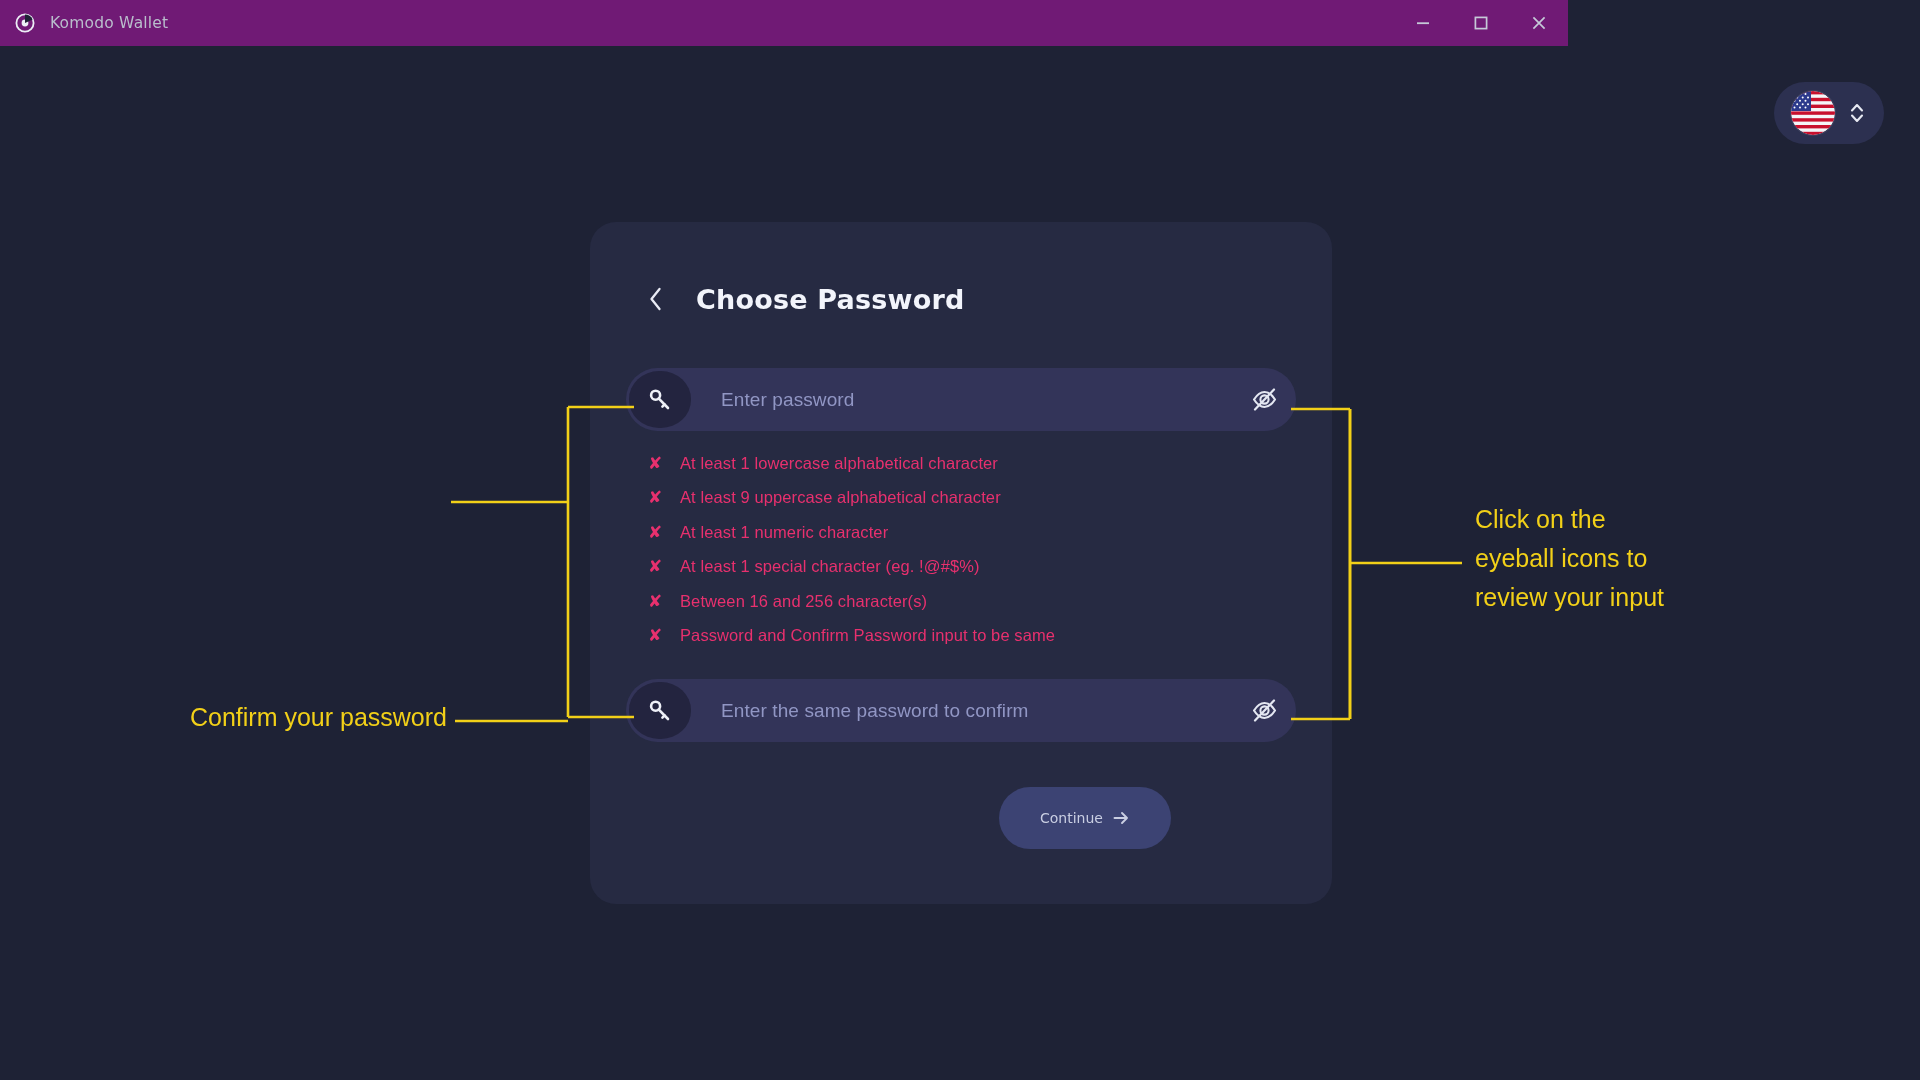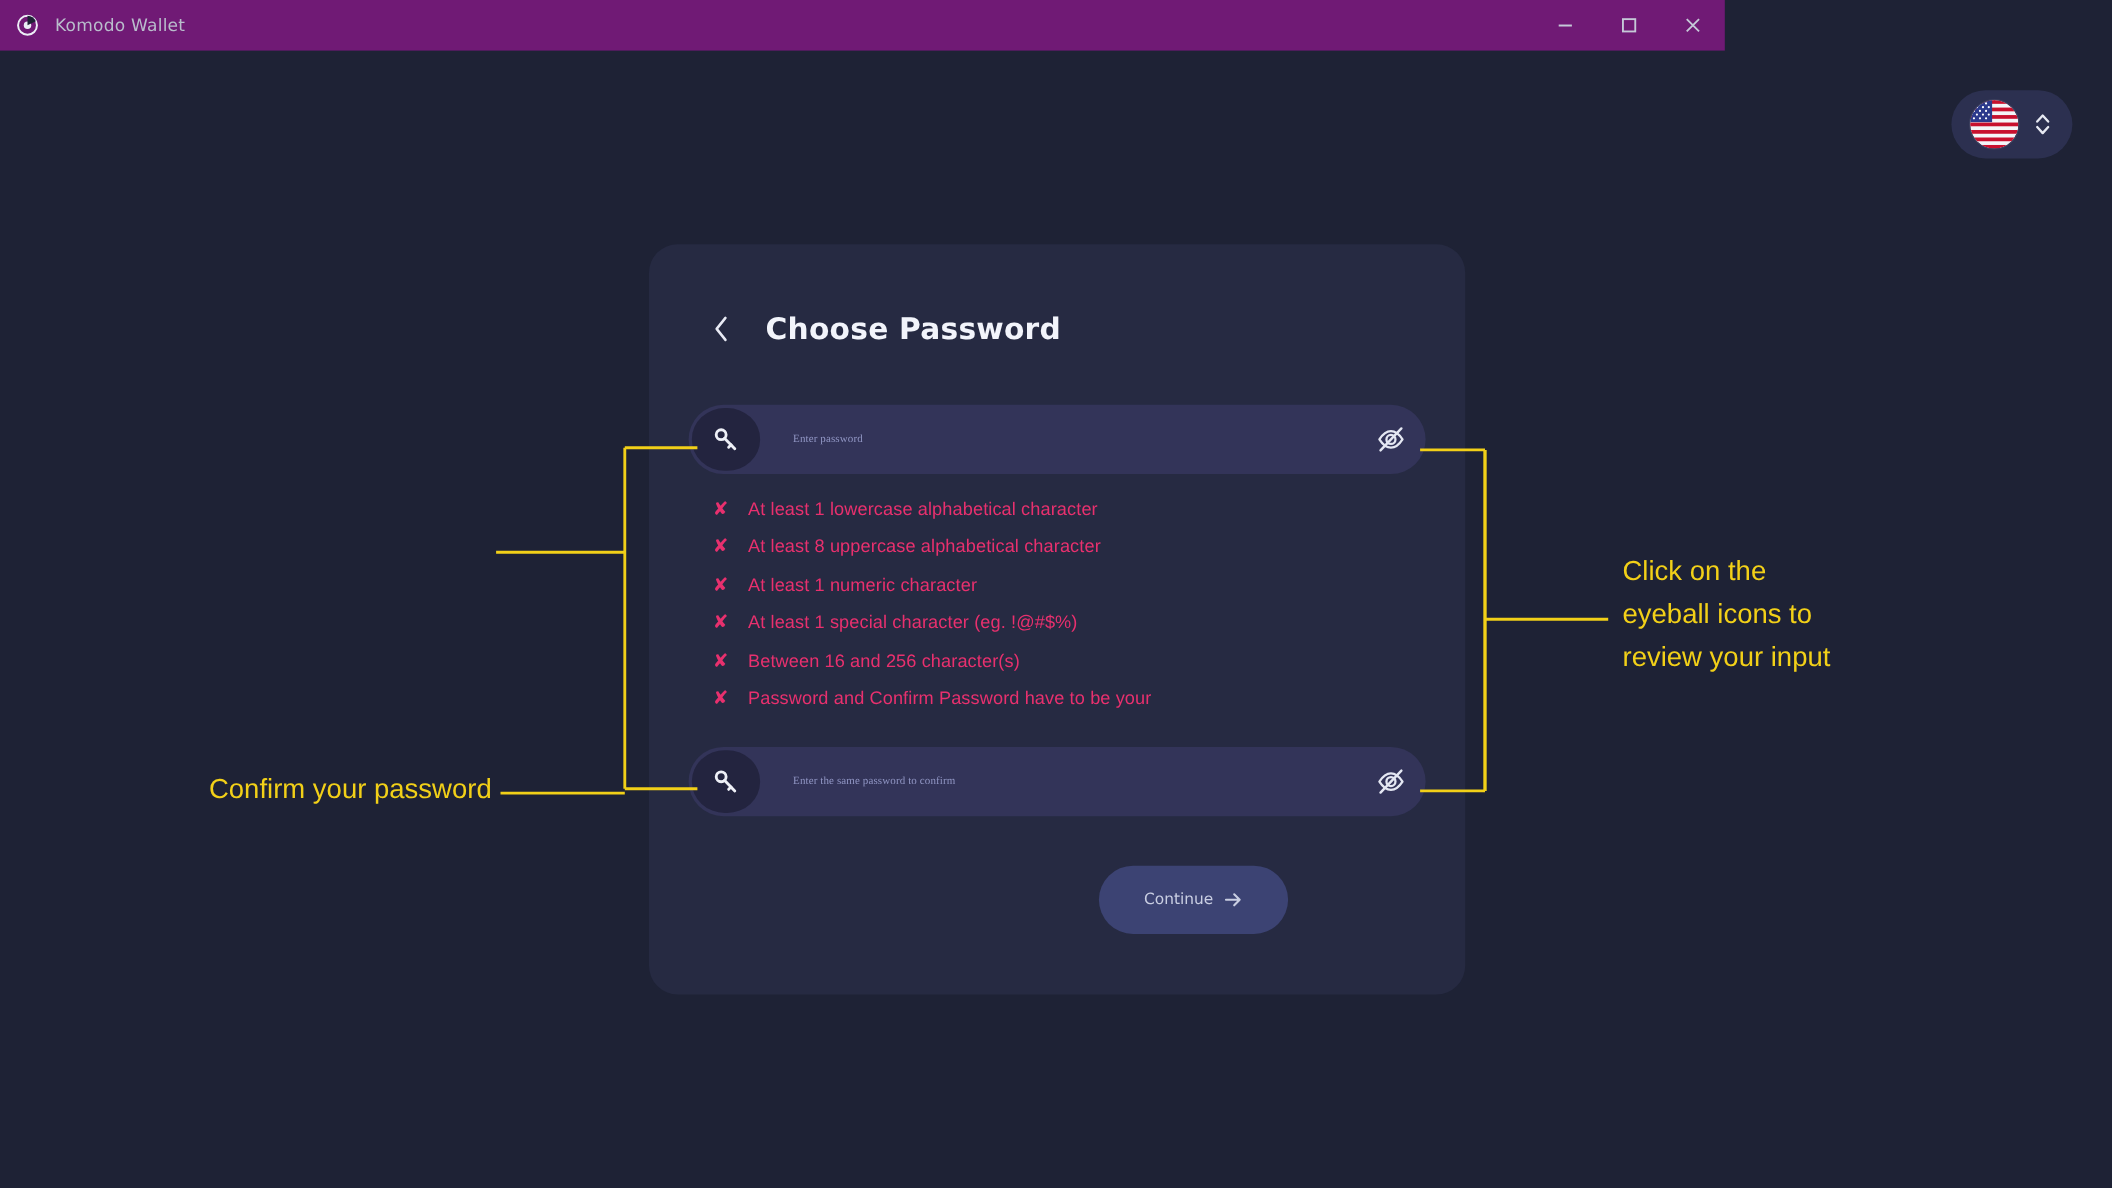--- a/index.html
+++ b/index.html
@@ -138,23 +138,23 @@
     flex: none;
   }
   .key-icon { color: #eef0f7; display: flex; }
 
   .field-input {
     flex: 1;
     height: 100%;
     display: flex;
     align-items: center;
     padding-left: 30px;
-    font-size: 10px;
+    font-size: 19px;
     color: #9196c4;
-    font-family: Liberation Serif, serif;
+    font-family: Liberation Sans, sans-serif;
     letter-spacing: .1px;
   }
   .eye-btn {
     width: 64px; height: 63px;
     display: flex; align-items: center; justify-content: center;
     color: #e4e7f2;
     flex: none;
   }
 
   
@@ -383,37 +383,37 @@
       </span>
     </div>
 
     <div class="rules">
       <div class="rule">
         <span class="rule-x">✘</span>
         <span class="rule-text">At least 1 lowercase alphabetical character</span>
       </div>
       <div class="rule">
         <span class="rule-x">✘</span>
-        <span class="rule-text">At least 8 uppercase alphabetical character</span>
+        <span class="rule-text">At least 9 uppercase alphabetical character</span>
       </div>
       <div class="rule">
         <span class="rule-x">✘</span>
         <span class="rule-text">At least 1 numeric character</span>
       </div>
       <div class="rule">
         <span class="rule-x">✘</span>
         <span class="rule-text">At least 1 special character (eg. !@#$%)</span>
       </div>
       <div class="rule">
         <span class="rule-x">✘</span>
         <span class="rule-text">Between 16 and 256 character(s)</span>
       </div>
       <div class="rule">
         <span class="rule-x">✘</span>
-        <span class="rule-text">Password and Confirm Password have to be your</span>
+        <span class="rule-text">Password and Confirm Password input to be same</span>
       </div>
     </div>
 
     <div class="field" id="field-confirm">
       <span class="field-key">
         <span class="key-icon">
           <svg width="26" height="26" viewBox="0 0 26 26">
             <circle cx="8.6" cy="8.2" r="4.5" fill="none" stroke="#eef0f7" stroke-width="2.6"></circle>
             <path d="M11.6 11.4 L21 21" stroke="#eef0f7" stroke-width="2.6" stroke-linecap="round"></path>
             <path d="M17.6 17.4 L15.4 19.6" stroke="#eef0f7" stroke-width="2.6" stroke-linecap="round"></path>

